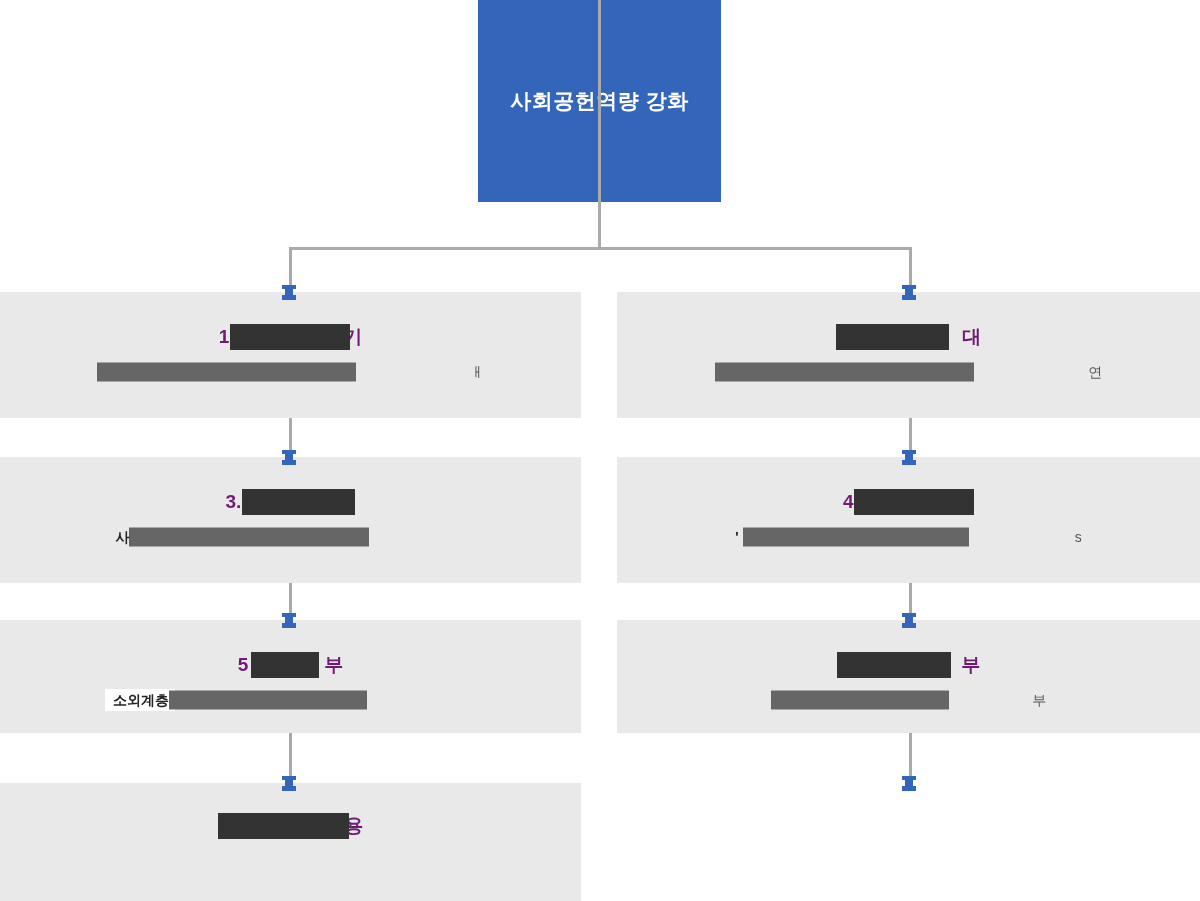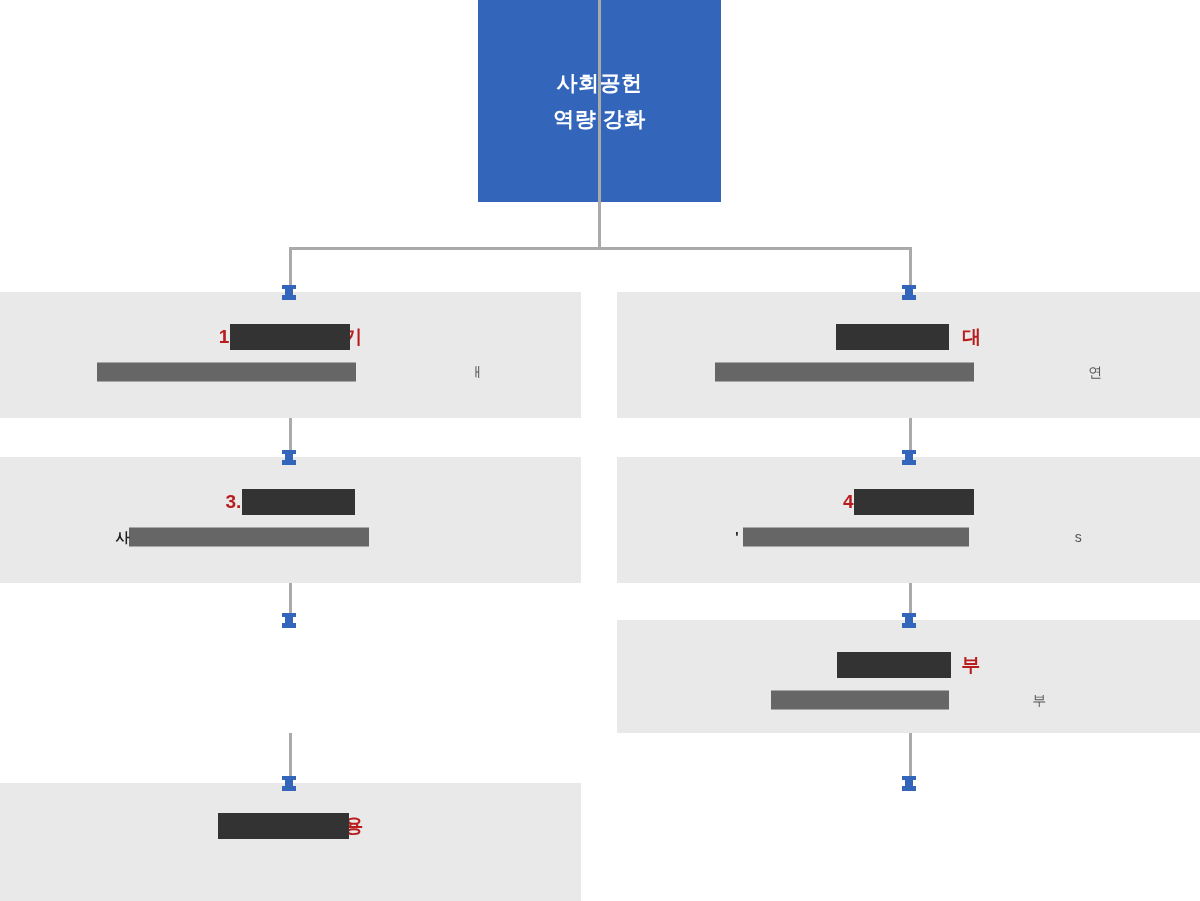--- a/index.html
+++ b/index.html
@@ -24,21 +24,21 @@
   
   .root-node {
     position: absolute;
     left: 478px;
     top: 0px;
     width: 243px;
     height: 202px;
     background: #3366bb;
     color: #ffffff;
     display: flex;
-    flex-direction: column;
+    flex-direction: row;
     align-items: center;
     justify-content: center;
     box-sizing: border-box;
   }
   .root-line {
     font-size: 21px;
     font-weight: bold;
     line-height: 36px;
     letter-spacing: 0.5px;
     text-align: center;
@@ -74,21 +74,21 @@
     position: absolute;
     background: #e9e9e9;
     box-sizing: border-box;
     display: flex;
     flex-direction: column;
     align-items: center;
   }
   .card-title {
     font-size: 19px;
     font-weight: bold;
-    color: #b91c1c;
+    color: #701a75;
     line-height: 26px;
     white-space: nowrap;
     position: relative;
   }
   .card-sub {
     font-size: 14px;
     color: #555555;
     line-height: 20px;
     white-space: nowrap;
     position: relative;
@@ -173,20 +173,31 @@
       <span class="sub-text-fg">사</span><span style="visibility:hidden">XXXXXXXXXXXXXXXXXXXXXXXXXXXXXXXXXXXX</span>
       <span class="redact redact-sub" style="left:14px; width:240px;"></span>
     </div>
   </div>
   <div class="marker" style="left:289px; top:450px;">
       <i class="top"></i>
       <i class="waist"></i>
       <i class="bottom"></i>
     </div>
 
+  <div class="card" style="left:0px; top:620px; width:581px; height:113px; padding-top:32px;">
+    <div class="card-title">
+      <span>5</span><span style="visibility:hidden">XXXXXX</span><span>부</span>
+      <span class="redact redact-title" style="left:13px; width:68px;"></span>
+    </div>
+    <div class="card-sub" style="margin-top:12px;">
+      <span class="sub-plate" style="left:-8px; width:70px;"></span>
+      <span class="sub-text-fg">소외계층</span><span style="visibility:hidden">XXXXXXXXXXXXXXXXXXXXXXXXXXXXXXXX</span>
+      <span class="redact redact-sub" style="left:56px; width:198px;"></span>
+    </div>
+  </div>
   <div class="marker" style="left:289px; top:613px;">
       <i class="top"></i>
       <i class="waist"></i>
       <i class="bottom"></i>
     </div>
 
   <div class="card" style="left:0px; top:783px; width:581px; height:118px; padding-top:30px;">
     <div class="card-title">
       <span style="visibility:hidden">XXXXXXXXXX</span><span>용</span>
       <span class="redact redact-title" style="left:0px; width:131px;"></span>

